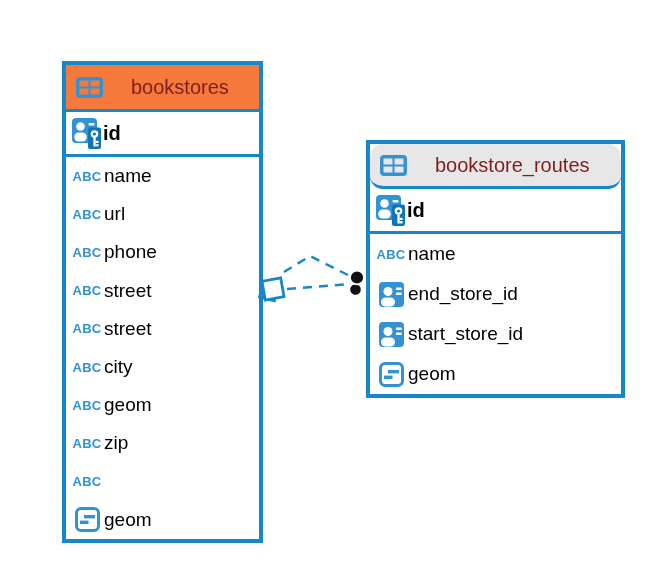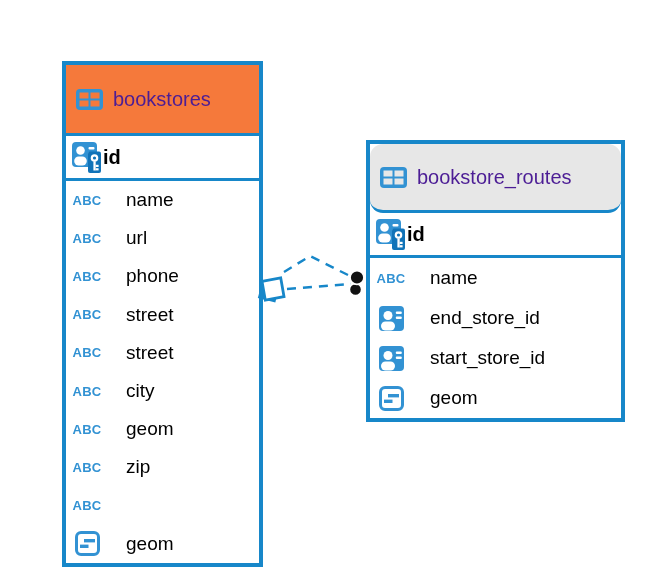--- a/index.html
+++ b/index.html
@@ -7,31 +7,31 @@
     position:relative; width:654px; height:570px; background:var(--bg,#fff);
     font-family:"Liberation Sans", sans-serif; overflow:hidden;
   }
   .tbl {
     position:absolute; box-sizing:border-box; background:#ffffff;
     border:4px solid var(--blue); z-index:1;
   }
   .t-0 { left:62px; top:61px;  width:201px; }
   .t-1 { left:366px; top:140px; width:259px; }
   .hdr {
-    display:flex; align-items:center; gap:8px; padding:12px 7px;
-    border-bottom:3px solid var(--blue); font-size:20px; color:#4c1d95;
+    display:flex; align-items:center; gap:26px; padding:0 7px;
+    border-bottom:3px solid var(--blue); font-size:20px; color:#7f1d1d;
   }
   .t-0 .hdr { height:44px; }
   .t-1 .hdr { height:42px;border-radius:13px; }
   .pkrow {
     display:flex; align-items:center; padding:0 5px;
     border-bottom:3px solid var(--blue);
     font-weight:bold; font-size:20px; color:#000; height:42px;
   }
-  .row { display:flex; align-items:center; gap:23px; padding:0 5px; font-size:19px; color:#000;text-align:right; }
+  .row { display:flex; align-items:center; gap:1px; padding:0 5px; font-size:19px; color:#000;text-align:right; }
   .t-0 .row { height:38.2px; }
   .t-1 .row { height:40px; }
   .icon-box { flex:0 0 32px; width:32px; display:flex; justify-content:center; align-items:center; }
   .abc { font-weight:bold; font-size:13px; letter-spacing:0.2px; color:var(--iconblue); }
   .overlay { position:absolute; left:0; top:0; z-index:2; pointer-events:none; }
   .dash { fill:none; stroke:var(--blue); stroke-width:2.4; stroke-dasharray:9 7; }
 </style>
 </head>
 <body>
 

